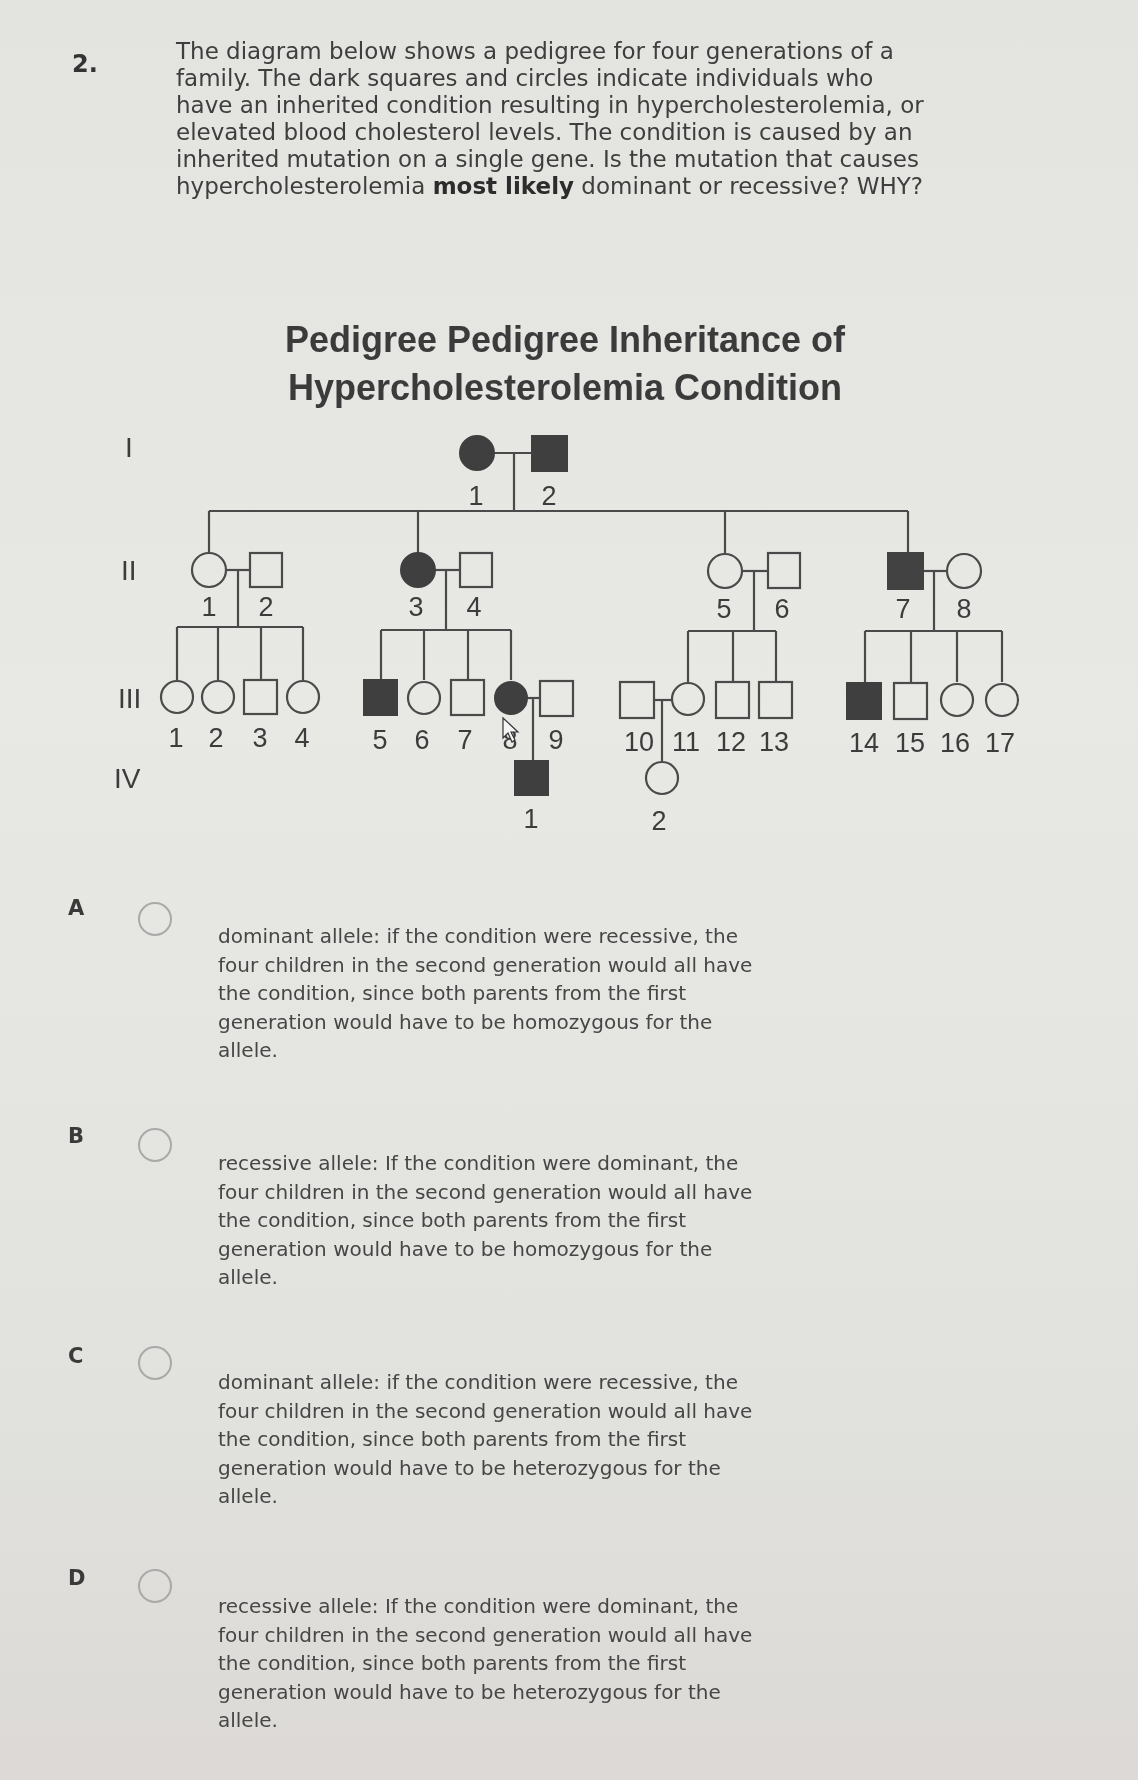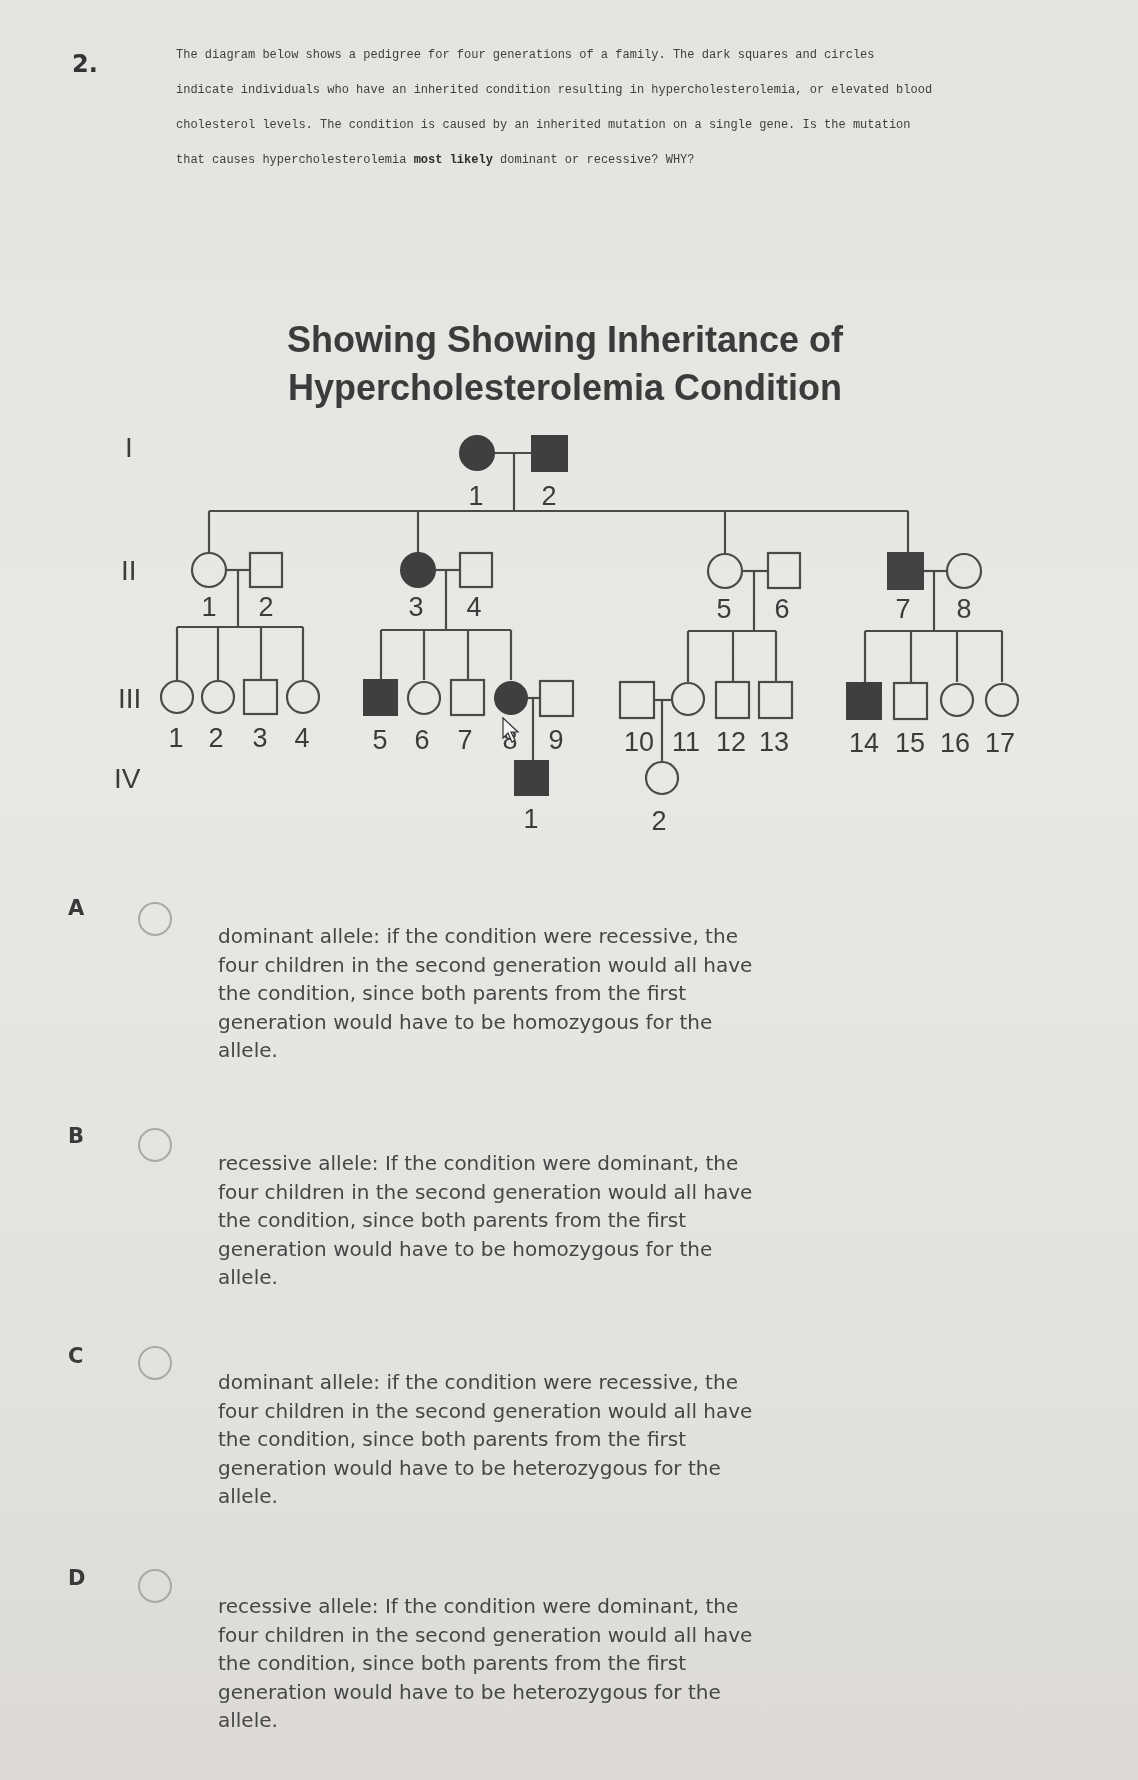--- a/index.html
+++ b/index.html
@@ -4,38 +4,38 @@
 <style>
   html, body { margin:0; padding:0; }
   body {
     width:1138px; height:1780px; overflow:hidden;
     background: linear-gradient(180deg, #e3e3e0 0%, #e8e9e5 40%, #e2e3df 75%, #dcd9d6 100%);
     font-family: "DejaVu Sans", sans-serif;
     color:#3a3a3a;
     position:relative;
   }
   .qnum { position:absolute; left:72px; top:50px; font-size:24px; font-weight:bold; color:#333; }
-  .qtext { position:absolute; left:176px; top:38px; width:760px; font-size:12px; line-height:35px; color:#3e3e3e;font-family:Liberation Mono, monospace; }
+  .qtext { position:absolute; left:176px; top:38px; width:760px; font-size:23px; line-height:27px; color:#3e3e3e; }
   .qtext b { color:#2c2c2c; }
   .title { position:absolute; left:0; width:1130px; text-align:center; font-family:"Liberation Sans", sans-serif; font-weight:bold; font-size:36px; color:#3b3b3b; line-height:48px; }
   .title.t1 { top:316px; }
   .title.t2 { top:364px; }
   .option { position:absolute; left:0; width:1138px; }
   .opt-letter { position:absolute; left:68px; font-size:21px; font-weight:bold; color:#3a3a3a; }
   .opt-radio { position:absolute; left:138px; width:34px; height:34px; border:2px solid #a9a9a9; border-radius:50%; box-sizing:border-box; background:transparent; cursor:pointer; }
   .opt-text { position:absolute; left:218px; width:560px; font-size:20px; line-height:28.5px; color:#464646; }
   svg text { font-family:"Liberation Sans", sans-serif; fill:#3c3c3c; }
 </style>
 </head>
 <body>
 
 <div class="qnum">2.</div>
 <div class="qtext"><span>The diagram below shows a pedigree for four generations of a family. The dark squares and circles indicate individuals who have an inherited condition resulting in hypercholesterolemia, or elevated blood cholesterol levels. The condition is caused by an inherited mutation on a single gene. Is the mutation that causes hypercholesterolemia </span><b>most likely</b><span> dominant or recessive? WHY?</span></div>
 
-<div class="title t1">Showing Showing Inheritance of</div>
+<div class="title t1">Pedigree Pedigree Inheritance of</div>
 <div class="title t2">Hypercholesterolemia Condition</div>
 
 <svg style="position:absolute;left:0;top:0" width="1138" height="880" viewBox="0 0 1138 880">
   <g stroke="#4a4a4a" stroke-width="2.2" fill="none">
 
     <line x1="494" y1="453" x2="532" y2="453"></line>
     <line x1="514" y1="453" x2="514" y2="511"></line>
     <line x1="209" y1="511" x2="908" y2="511"></line>
     <line x1="209" y1="511" x2="209" y2="553"></line>
     <line x1="418" y1="511" x2="418" y2="553"></line>

